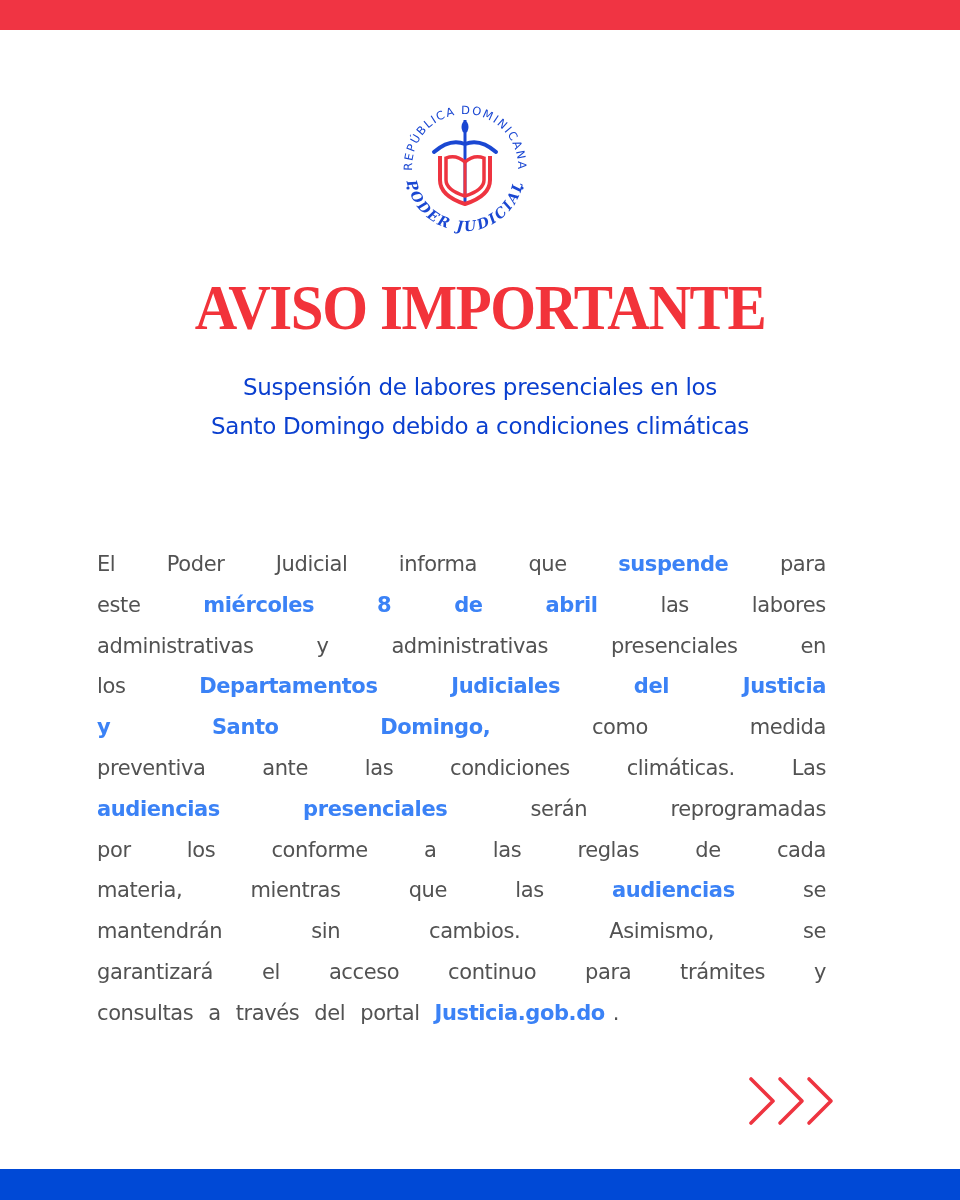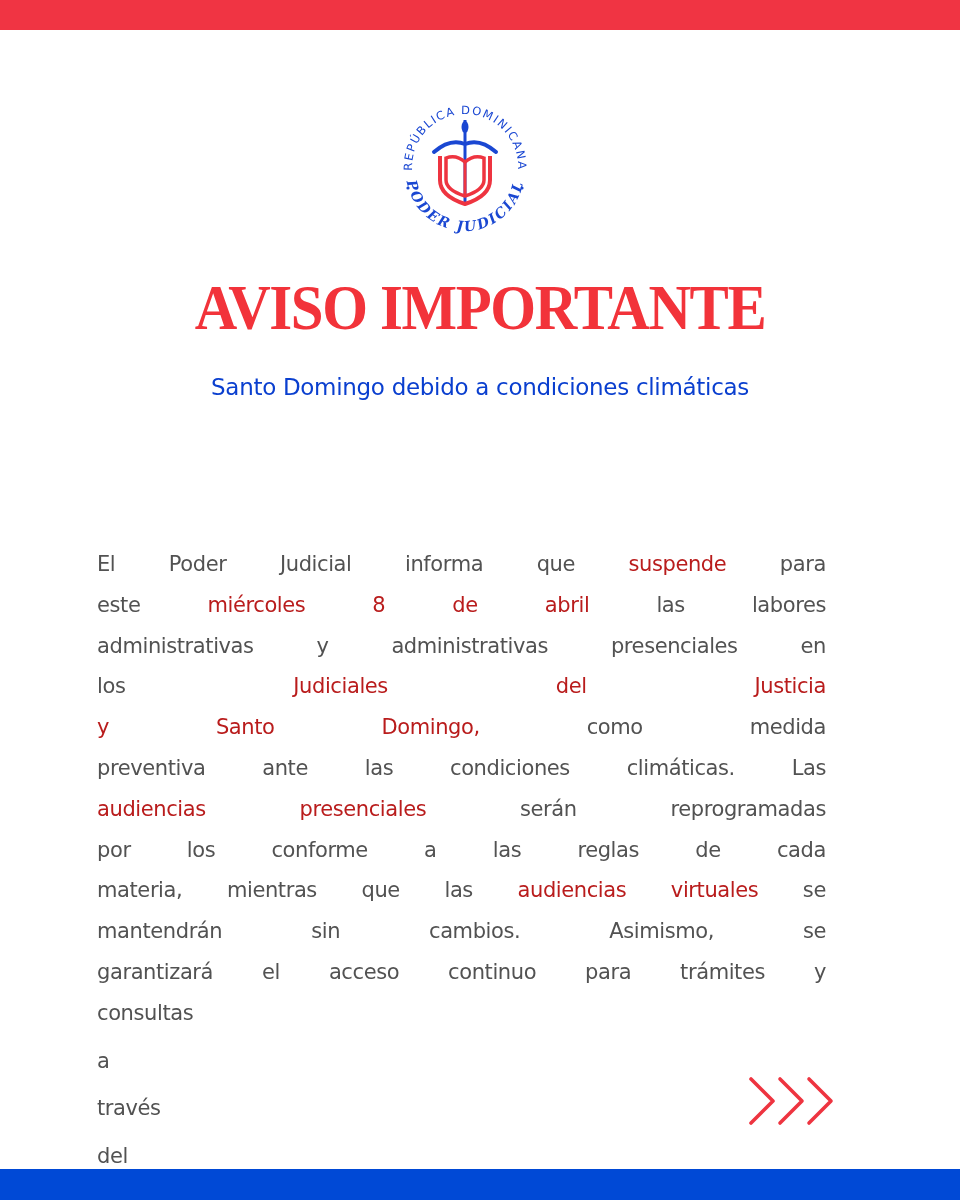--- a/index.html
+++ b/index.html
@@ -25,22 +25,22 @@
       color: #0a3fcf; letter-spacing: -0.3px;
     }
     .subtitle span { display: block; white-space: nowrap; }
 
     .body-text {
       position: absolute; left: 97px; top: 544px; width: 729px;
       font-family: "DejaVu Sans", sans-serif; font-size: 21px; line-height: 40.8px;
       color: #525252; letter-spacing: -0.4px;
     }
     .line { display: flex; justify-content: space-between; white-space: nowrap; height: 40.8px; }
-    .line.last { justify-content: flex-start; gap: 7px; flex-direction: column; }
-    .b { color: #b91c1c; font-weight: normal; }
+    .line.last { justify-content: flex-start; gap: 15px; }
+    .b { color: #3b82f6; font-weight: bold; }
     .line span { display: inline-block; }
 
     .next-arrows { position: absolute; left: 747px; top: 1076px; width: 92px; height: 56px; cursor: pointer; }
   </style>
 </head>
 <body>
 
 <div class="top-bar"></div>
 
 <div class="logo">
@@ -64,20 +64,21 @@
 
     <path d="M 50 64 L 50 88 Q 50 104 75 112 Q 100 104 100 88 L 100 64" fill="none" stroke="#ee3440" stroke-width="4"></path>
     <path d="M 56 66 Q 66 62 75 70 Q 84 62 94 66 L 94 88 Q 94 98 75 104 Q 56 98 56 88 Z" fill="none" stroke="#ee3440" stroke-width="3.5"></path>
     <line x1="75" y1="70" x2="75" y2="104" stroke="#ee3440" stroke-width="3"></line>
   </svg>
 </div>
 
 <h1 class="title">AVISO IMPORTANTE</h1>
 
 <div class="subtitle">
+  <span>Suspensión de labores presenciales en los</span>
   <span>Santo Domingo debido a condiciones climáticas</span>
 </div>
 
 <div class="body-text" id="body-text">
     <div class="line">
       <span>El</span>
       <span>Poder</span>
       <span>Judicial</span>
       <span>informa</span>
       <span>que</span>
@@ -95,20 +96,21 @@
     </div>
     <div class="line">
       <span>administrativas</span>
       <span>y</span>
       <span>administrativas</span>
       <span>presenciales</span>
       <span>en</span>
     </div>
     <div class="line">
       <span>los</span>
+      <span class="b">Departamentos</span>
       <span class="b">Judiciales</span>
       <span class="b">del</span>
       <span class="b">Justicia</span>
     </div>
     <div class="line">
       <span class="b">y</span>
       <span class="b">Santo</span>
       <span class="b">Domingo,</span>
       <span>como</span>
       <span>medida</span>
@@ -136,21 +138,20 @@
       <span>reglas</span>
       <span>de</span>
       <span>cada</span>
     </div>
     <div class="line">
       <span>materia,</span>
       <span>mientras</span>
       <span>que</span>
       <span>las</span>
       <span class="b">audiencias</span>
-      <span class="b">virtuales</span>
       <span>se</span>
     </div>
     <div class="line">
       <span>mantendrán</span>
       <span>sin</span>
       <span>cambios.</span>
       <span>Asimismo,</span>
       <span>se</span>
     </div>
     <div class="line">

